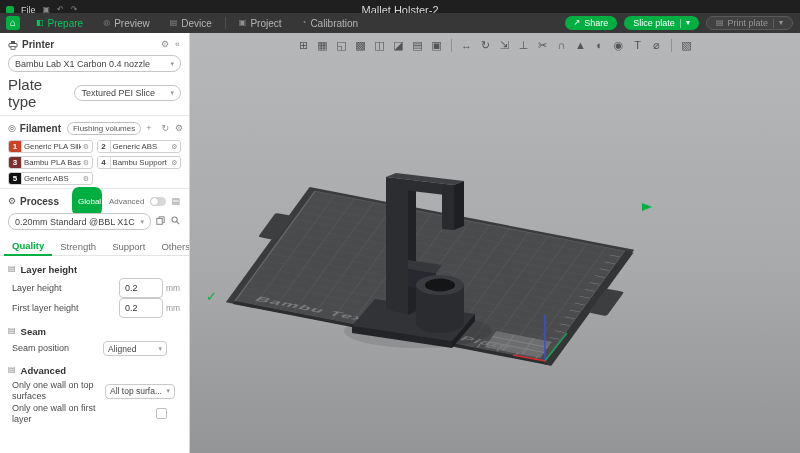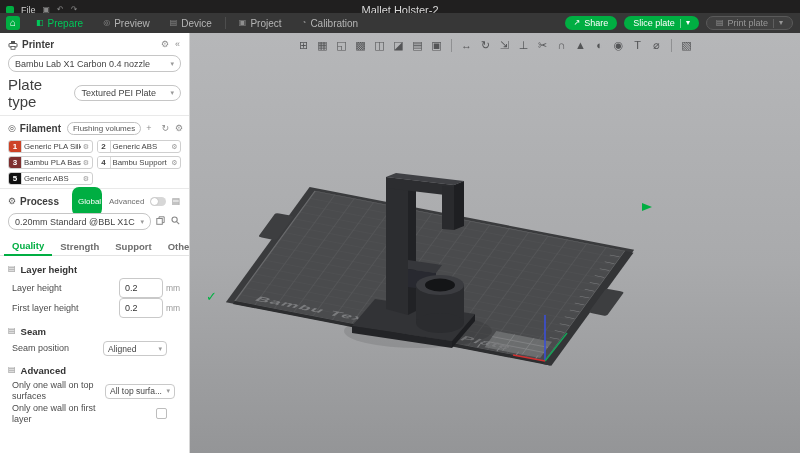--- a/index.html
+++ b/index.html
@@ -63,21 +63,21 @@
   .chip-gear{width:11px;color:#9a9a9a;font-size:7px;flex:0 0 auto;text-align:center;}
   .seg{display:flex;border-radius:7px;overflow:hidden;margin-left:9px;height:29px;}
   .seg-on{background:#00ae42;color:#fff;font-size:8px;display:flex;align-items:center;padding:0 6px;}
   .seg-off{background:#e6e6e6;color:#8b8b8b;font-size:8px;display:flex;align-items:center;padding:0 6px;}
   .adv-lbl{font-size:8px;color:#6d6d6d;margin-left:3px;}
   .toggle{width:16px;height:9px;border-radius:5px;background:#d7d7d7;position:relative;margin-left:2px;flex:0 0 auto;}
   .toggle .knob{position:absolute;left:1px;top:1px;width:7px;height:7px;border-radius:50%;background:#fff;box-shadow:0 0 1px rgba(0,0,0,.4);}
   .combo-row{display:flex;align-items:center;gap:4px;margin:2px 8px;}
   .combo-row .combo{flex:1;}
   .ptabs{display:flex;align-items:flex-end;border-bottom:1px solid #e4e4e4;margin-top:7px;height:19px;padding:0 4px;}
-  .ptab{padding:0 8px 3px 8px;font-size:9.5px;color:#6d6d6d;font-weight:bold;}
+  .ptab{padding:0 8px 3px 8px;font-size:9.5px;color:#6d6d6d;}
   .ptab.active{color:#00ae42;font-weight:bold;border-bottom:2px solid #00ae42;margin-bottom:-1px;}
   .pgroup{height:18px;display:flex;align-items:center;gap:5px;padding:0 8px;margin-top:4px;}
   .pgroup .g-icon{color:#7f7f7f;font-size:8px;line-height:1;}
   .pgroup .g-title{font-weight:bold;font-size:9.5px;color:#333;}
   .prow{display:flex;align-items:center;justify-content:space-between;min-height:17px;padding:0 8px 0 12px;}
   .plbl{font-size:9px;color:#4c4c4c;max-width:95px;line-height:1.2;}
   .pctl{display:flex;align-items:center;gap:3px;}
   .pinput{width:44px;height:20px;border:1px solid #c9c9c9;border-radius:4px;display:flex;
     align-items:center;padding:0 5px;font-size:9px;color:#333;background:#fff;}
   .punit{font-size:8.5px;color:#9a9a9a;width:15px;}
@@ -172,21 +172,21 @@
     </div>
 
     <div class="combo combo-printer">
       <span class="combo-text">Bambu Lab X1 Carbon 0.4 nozzle</span>
       <span class="caret">▾</span>
     </div>
 
     <div class="row-plate">
       <span class="lbl">Plate type</span>
       <div class="combo small">
-        <span class="combo-text">Textured PEI Plate</span>
+        <span class="combo-text">Textured PEI Slice</span>
         <span class="caret">▾</span>
       </div>
     </div>
 
     <div class="divider"></div>
 
     <div class="sec-head">
       <span class="sec-icon">◎</span>
       <span class="sec-title">Filament</span>
       <span class="pill-btn">Flushing volumes</span>

